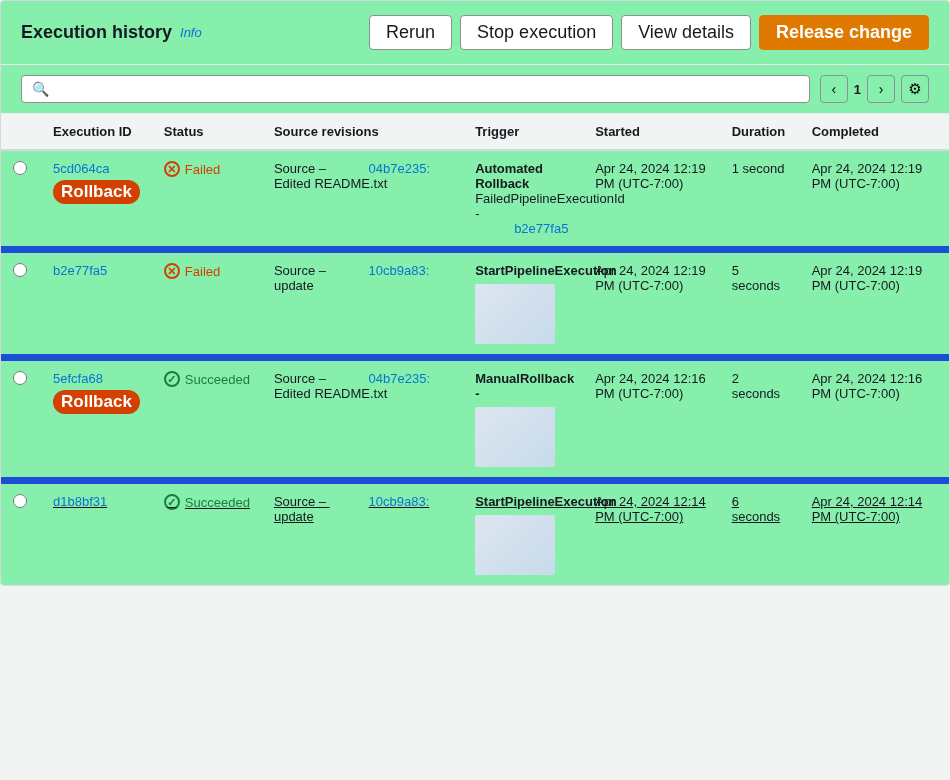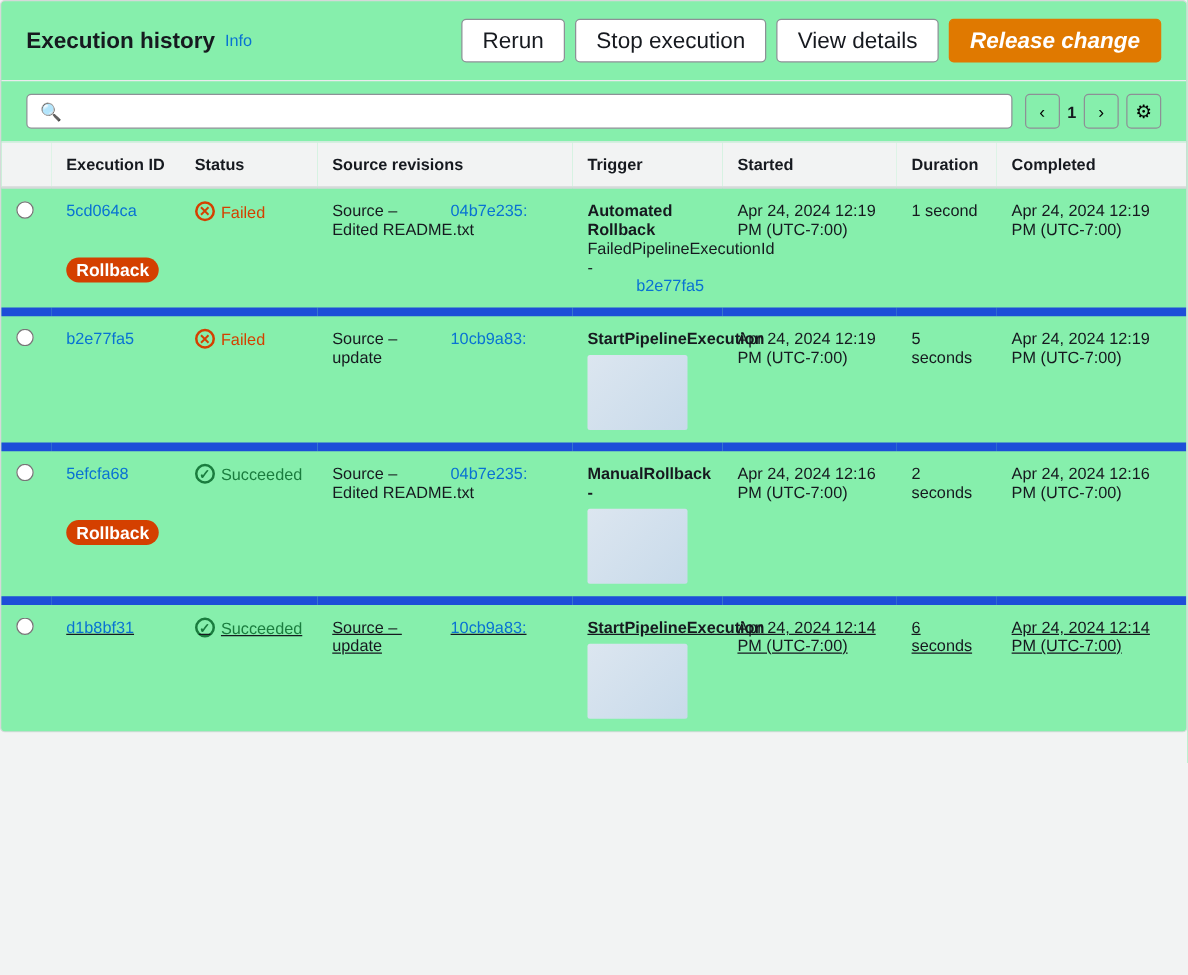--- a/index.html
+++ b/index.html
@@ -26,20 +26,21 @@
     .header-title {
       font-size: 18px;
       font-weight: 700;
       color: #16191f;
     }
     .header-info-link {
       color: #0972d3;
       font-size: 13px;
       text-decoration: none;
       cursor: pointer;
+      font-style: italic;
     }
     .header-actions {
       margin-left: auto;
       display: flex;
       gap: 8px;
       align-items: center;
     }
     .btn {
       padding: 6px 16px;
       border-radius: 4px;
@@ -47,21 +48,20 @@
       background: #fff;
       color: #16191f;
       font-size: 18px;
       cursor: pointer;
     }
     .btn-primary {
       background: #e07900;
       border-color: #e07900;
       color: #fff;
       font-weight: 600;
-      font-style: italic;
     }
     .search-bar {
       display: flex;
       align-items: center;
       padding: 10px 20px;
       border-bottom: 1px solid #e9ebed;
       gap: 10px;
     }
     .search-wrapper {
       flex: 1;
@@ -147,25 +147,24 @@
       color: #0972d3;
       text-decoration: none;
       cursor: pointer;
       display: block;
       margin-bottom: 4px;
     }
     .badge-rollback {
       display: inline-block;
       background: #d44000;
       color: #fff;
-      font-size: 14px;
+      font-size: 17px;
       font-weight: 700;
       padding: 2px 8px;
       border-radius: 12px;
-      margin-top: 26px;
     }
     .status-failed {
       display: flex;
       align-items: center;
       gap: 5px;
       color: #d44000;
       font-weight: 500;
     }
     .status-succeeded {
       display: flex;

